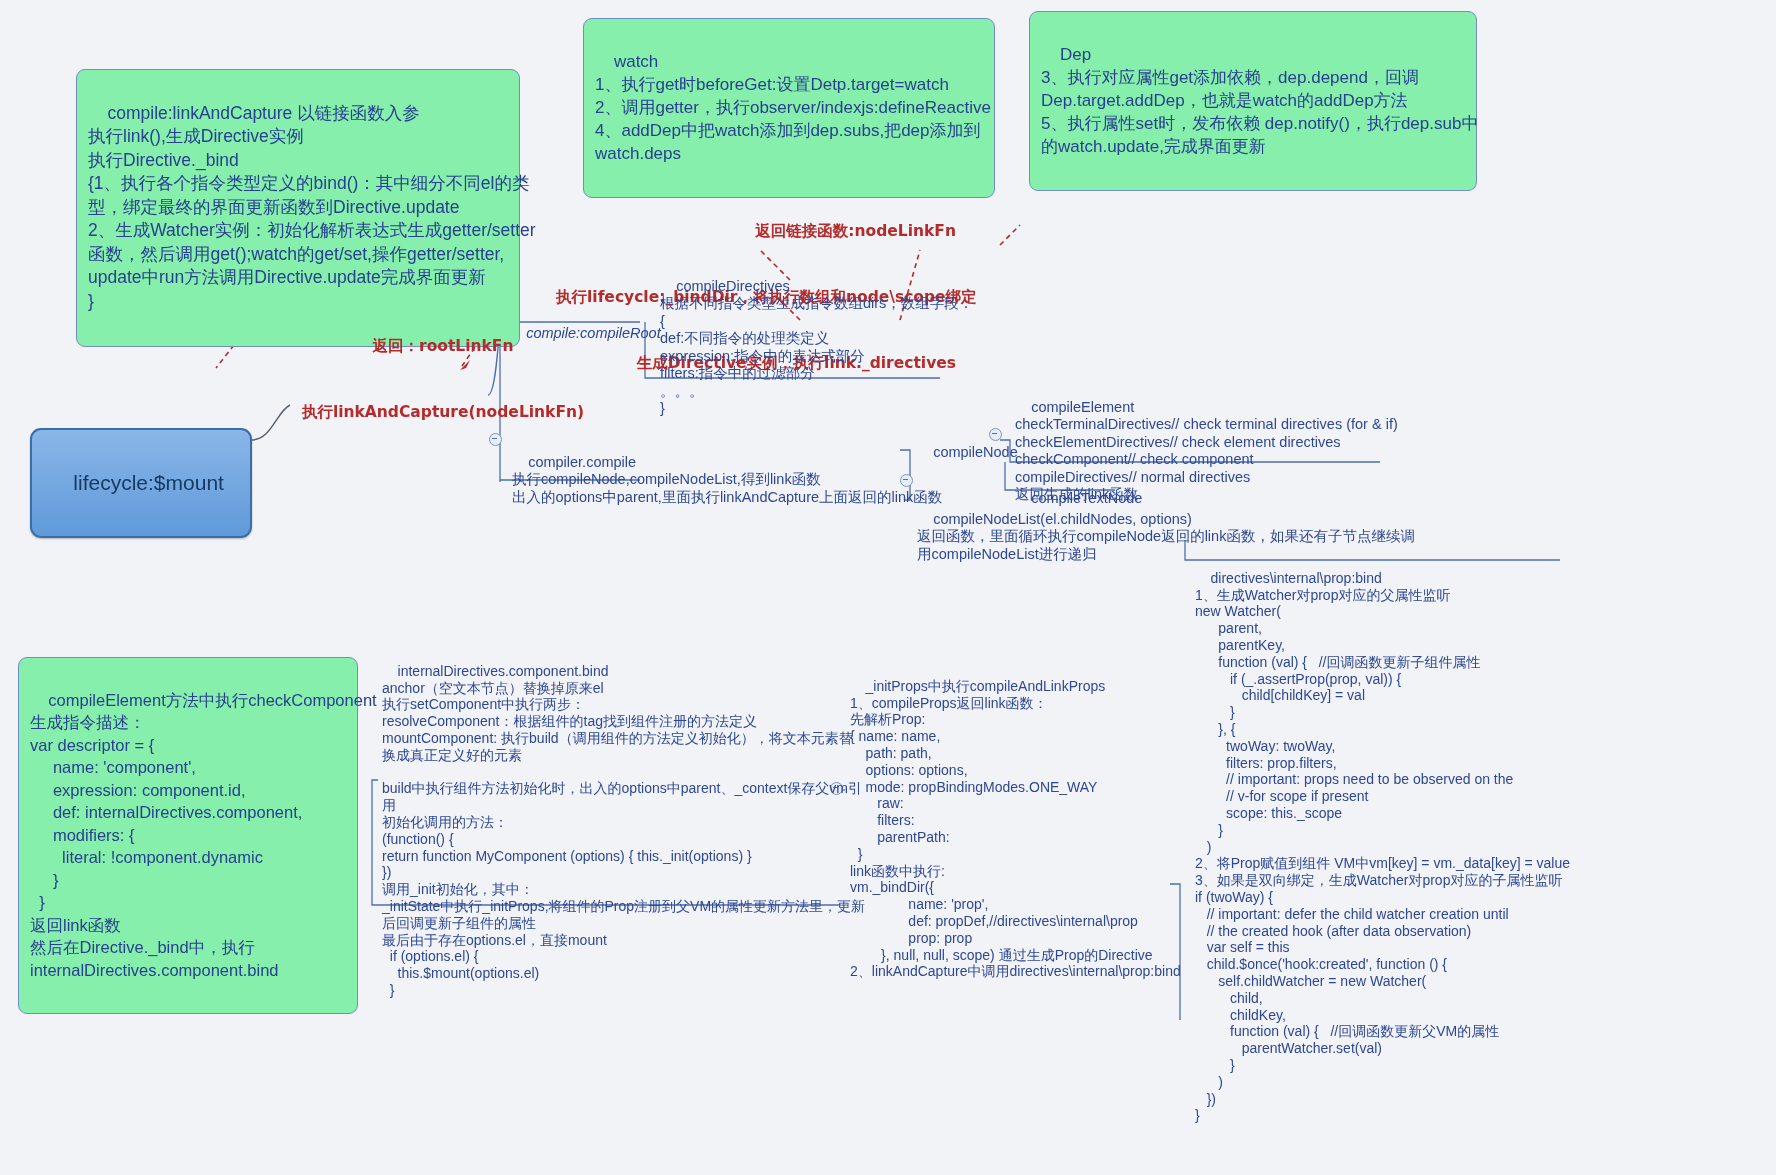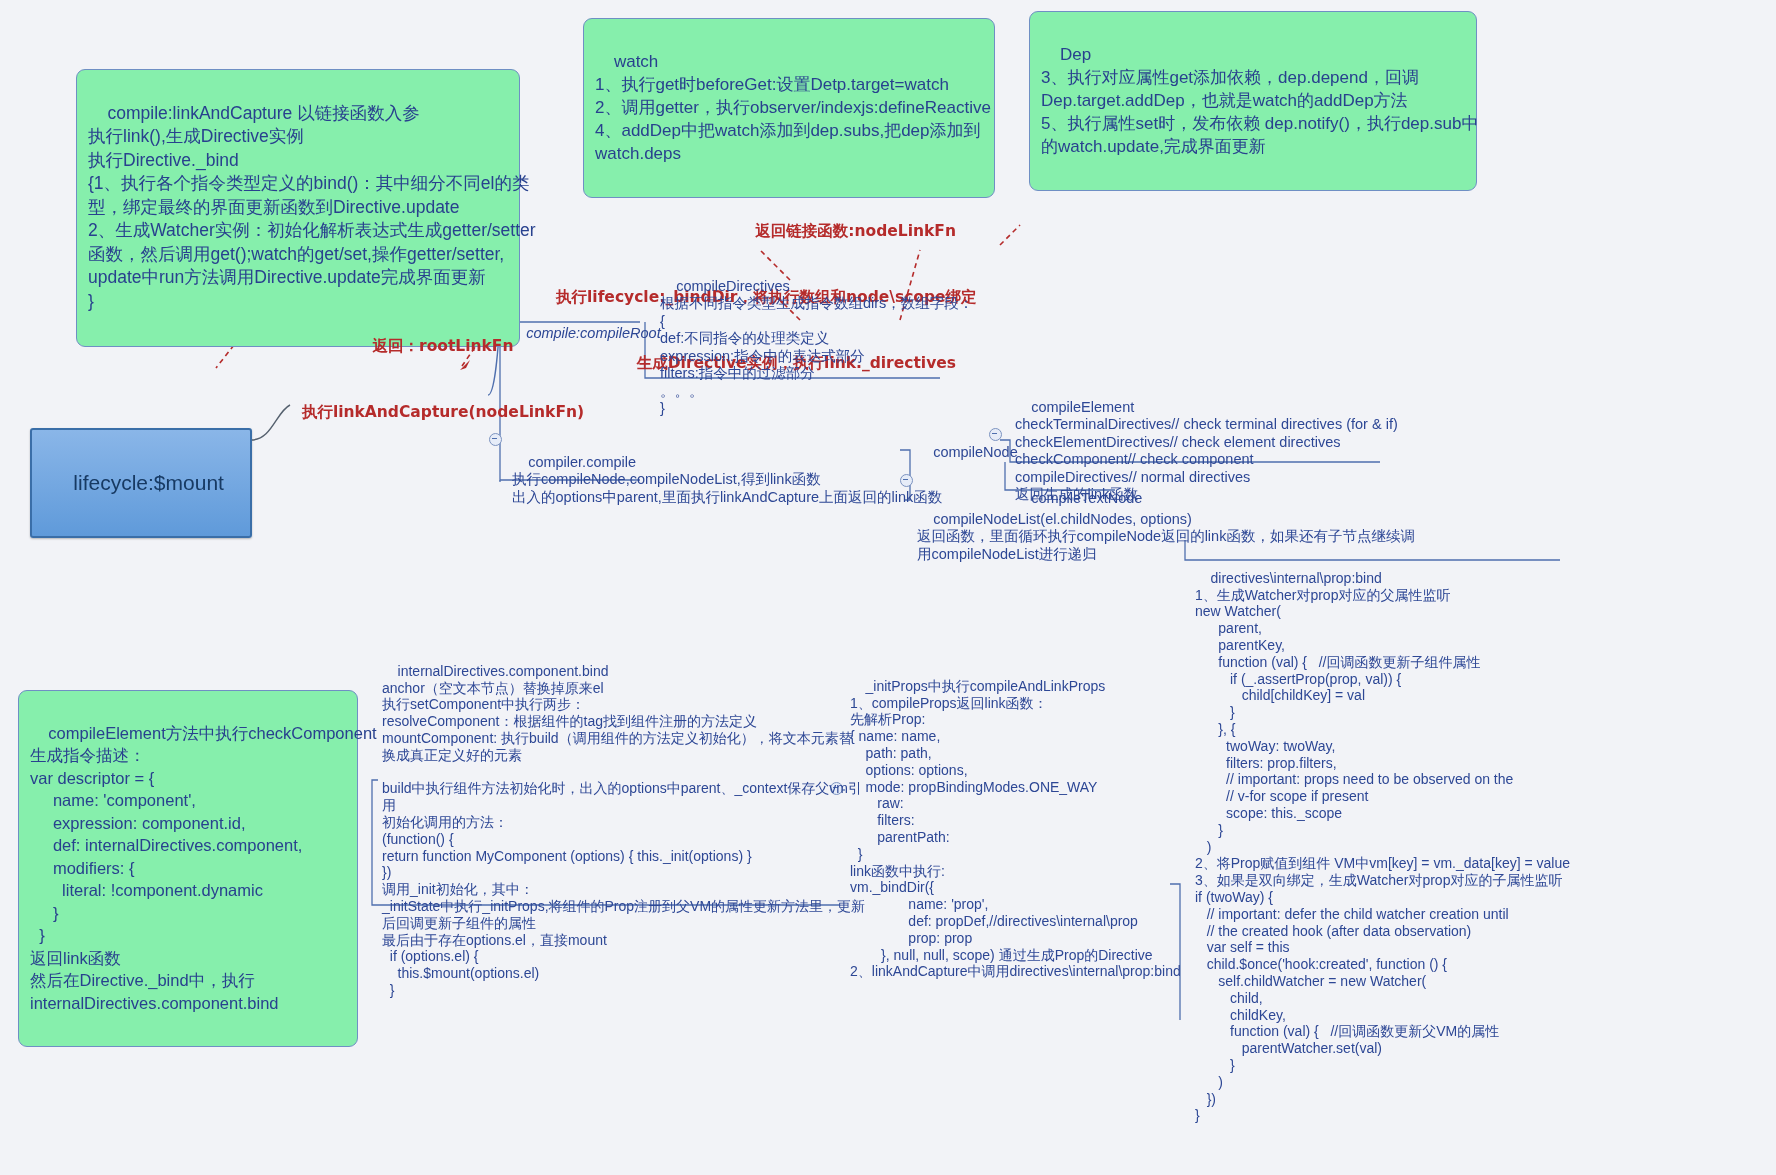--- a/index.html
+++ b/index.html
@@ -34,21 +34,21 @@
     border-radius: 9px;
     color: #28418e;
     padding: 8px 14px 9px 11px;
     font-size: 17.5px;
     line-height: 23.5px;
   }
   
   .root {
     background: linear-gradient(180deg, #8ab6e8 0%, #5f9ada 100%);
     border: 2px solid #3a6ea8;
-    border-radius: 3px;
+    border-radius: 11px;
     color: #173a63;
     font-size: 21px;
     line-height: 26px;
     padding: 14px 18px;
     box-shadow: 0 1px 2px rgba(0,0,0,0.25);
   }
   
   .plain {
     color: #2d4795;
     font-size: 14.5px;
@@ -208,21 +208,21 @@
   <div class="node plain" style="left:1013px; top:470px;">
     <span>compileTextNode</span>
   </div>
 
   <div class="node plain" style="left:915px; top:491px; width:460px;">
     <span>compileNodeList(el.childNodes, options)
 返回函数，里面循环执行compileNode返回的link函数，如果还有子节点继续调
 用compileNodeList进行递归</span>
   </div>
 
-  <div class="node box" style="left:18px; top:690px; width:340px; font-size:16.5px; line-height:22.5px;">
+  <div class="node box" style="left:18px; top:657px; width:340px; font-size:16.5px; line-height:22.5px;">
     <span>compileElement方法中执行checkComponent
 生成指令描述：
 var descriptor = {
      name: 'component',
      expression: component.id,
      def: internalDirectives.component,
      modifiers: {
        literal: !component.dynamic
      }
   }

